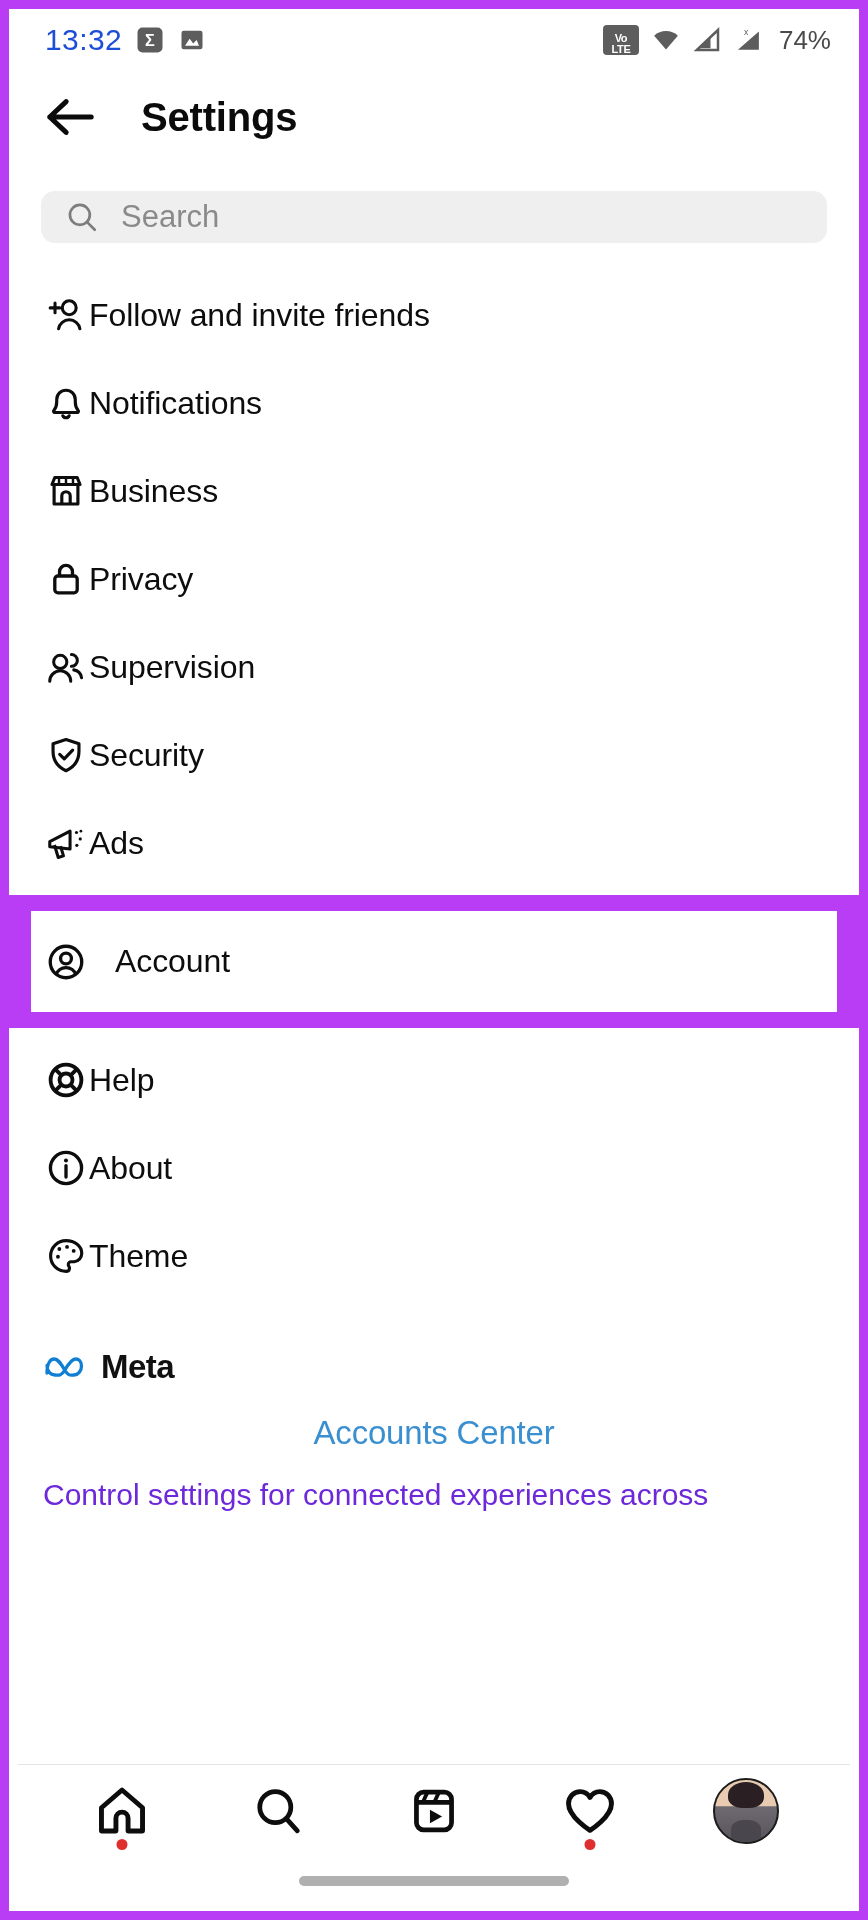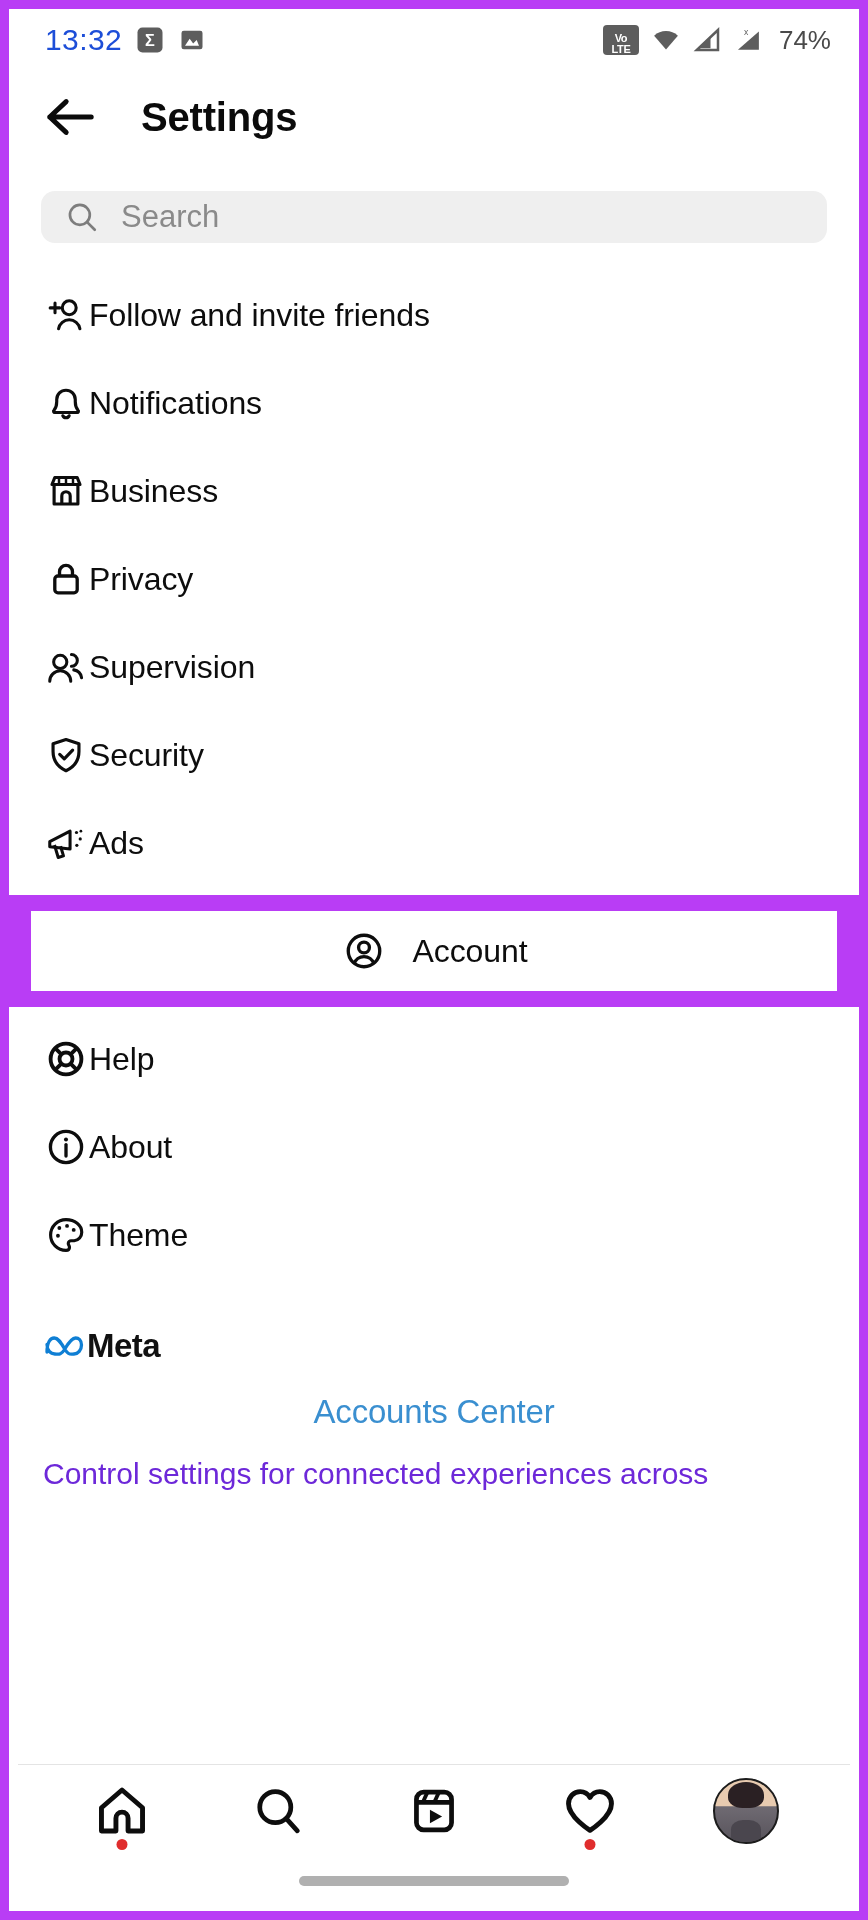--- a/index.html
+++ b/index.html
@@ -116,33 +116,33 @@
   }
   
   .highlight-band {
     background: #b93df5;
     padding: 16px 0 16px 0;
     margin: 8px 0 8px 0;
   }
   .highlight-band .row-inner {
     background: #ffffff;
     margin: 0 22px;
-    height: 80px;
+    height: 101px;
     display: flex;
     align-items: center;
     padding: 0 12px;
     box-sizing: border-box;
     gap: 26px;
-    justify-content: center;
   }
   
   .meta-block { padding: 48px 34px 0 34px; }
   .meta-logo-row {
     display: flex;
     align-items: center;
+    gap: 14px;
   }
   .meta-name {
     font-size: 33px;
     font-weight: 600;
     color: #111111;
     letter-spacing: -0.5px;
   }
   .accounts-center {
     font-size: 33px;
     color: #3a8fd0;

